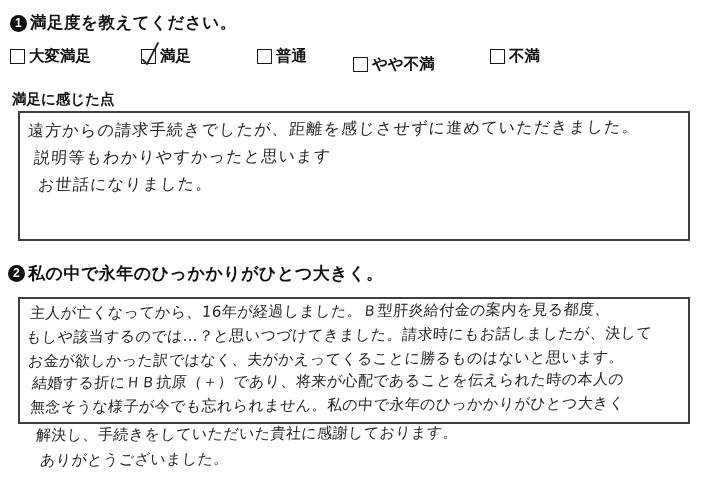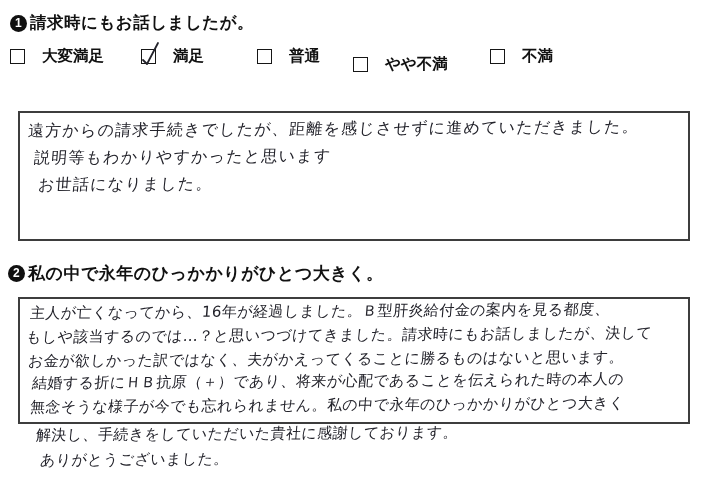--- a/index.html
+++ b/index.html
@@ -34,21 +34,21 @@
     line-height: 17px;
     text-align: center;
     font-family: "Liberation Sans", "DejaVu Sans", sans-serif;
     flex: 0 0 auto;
   }
   .option {
     position: absolute;
     top: 46px;
     display: flex;
     align-items: center;
-    gap: 17px;
+    gap: 4px;
     font-weight: bold;
     font-size: 15.5px;
     white-space: nowrap;
   }
   .cb {
     position: relative;
     display: inline-block;
     width: 13px;
     height: 13px;
     border: 1.6px solid #161616;
@@ -94,21 +94,21 @@
     white-space: nowrap;
   }
 </style>
 </head>
 <body>
 
 <div class="sheet">
 
   <div class="heading" style="left:10px; top:12px;">
     <span class="badge">1</span>
-    <span>請求時にもお話しましたが。</span>
+    <span>満足度を教えてください。</span>
   </div>
 
   <div class="option" style="left:10px;">
     <span class="cb"></span>
     <span>大変満足</span>
   </div>
 
   <div class="option" style="left:141px;">
     <span class="cb">
       <svg width="22" height="26" viewBox="0 0 22 26">
@@ -126,20 +126,21 @@
   <div class="option" style="left:353px;margin-top:8px;">
     <span class="cb"></span>
     <span>やや不満</span>
   </div>
 
   <div class="option" style="left:490px;">
     <span class="cb"></span>
     <span>不満</span>
   </div>
 
+  <div class="answer-label" style="left:12px; top:90px;">満足に感じた点</div>
   <div class="answer-box" style="top:111px; height:126px;"></div>
 
   <div class="hand" style="left:28px; top:121px; font-size:16px;">遠方からの請求手続きでしたが、距離を感じさせずに進めていただきました。</div>
   <div class="hand" style="left:34px; top:148px; font-size:16px;">説明等もわかりやすかったと思います</div>
   <div class="hand" style="left:38px; top:175px; font-size:16px;">お世話になりました。</div>
 
   <div class="heading" style="left:8px; top:262px; font-size:17px;">
     <span class="badge">2</span>
     <span>私の中で永年のひっかかりがひとつ大きく。</span>
   </div>

